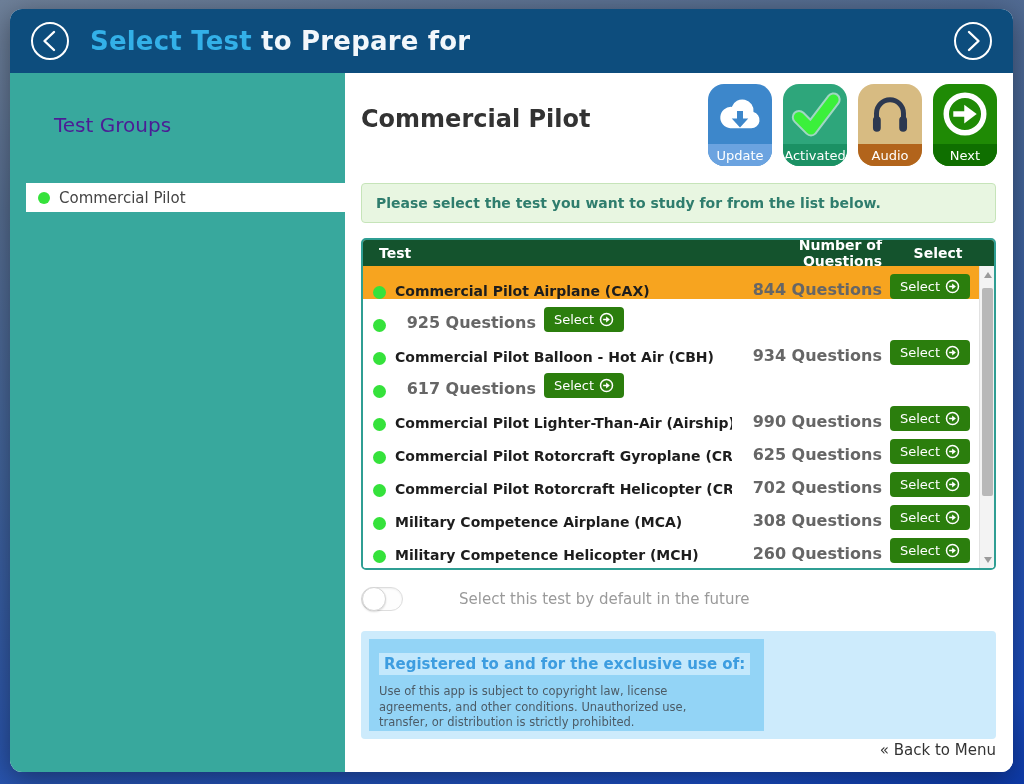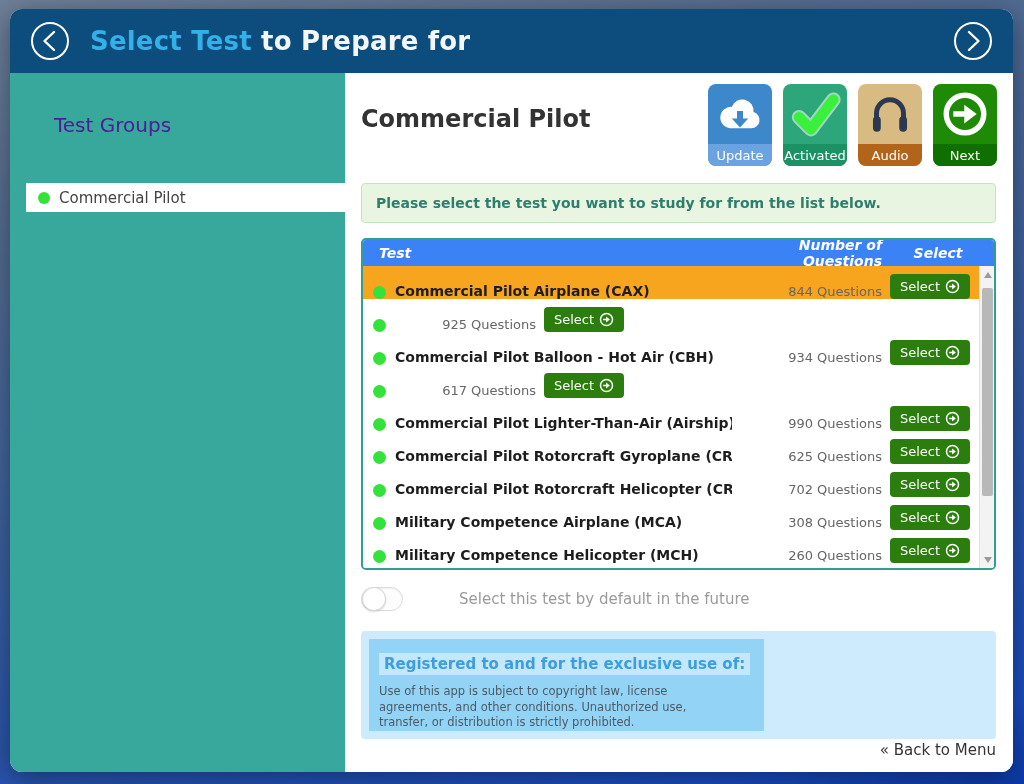--- a/index.html
+++ b/index.html
@@ -31,21 +31,21 @@
     background:#ffffff; display:flex; align-items:center; cursor:pointer;
   }
   .dot { width:12px; height:12px; border-radius:50%; background:#35e23b; flex:0 0 auto; }
   .sidebar-item .dot { margin-left:12px; }
   .sidebar-item-label { margin-left:9px; font-size:15px; color:#444; }
   .main { flex:1; background:#ffffff; position:relative; }
   
   .page-heading { position:absolute; left:16px; top:32px; font-size:24px; font-weight:bold; color:#333; }
   .toolbar { position:absolute; top:11px; right:16px; display:flex; gap:11px; }
   .tool-btn {
-    width:64px; height:82px; border-radius:8px; overflow:hidden; cursor:pointer;
+    width:64px; height:82px; border-radius:16px; overflow:hidden; cursor:pointer;
     display:flex; flex-direction:column; border:none; padding:0;
   }
   .tool-icon { flex:1; display:flex; align-items:center; justify-content:center; }
   .tool-label { height:22px; display:flex; align-items:center; justify-content:center;
     color:#fff; font-size:13px; font-family:"DejaVu Sans", sans-serif; }
   .tb-update { background:#3d87cb; } .tb-update .tool-label { background:#6ba3e0; }
   .tb-activated { background:#2ea67b; } .tb-activated .tool-label { background:#1b9164; }
   .tb-audio { background:#d7bb82; } .tb-audio .tool-label { background:#b2641b; }
   .tb-next { background:#1f8a05; } .tb-next .tool-label { background:#0f6f00; }
   
@@ -54,33 +54,33 @@
     background:#e8f6e1; border:1px solid #c6e4b9; border-radius:4px;
     display:flex; align-items:center; padding-left:14px;
     color:#2f7d6d; font-weight:bold; font-size:14px;
   }
   
   .test-table {
     position:absolute; left:16px; right:17px; top:165px; height:332px;
     border:2px solid #2f9e93; border-radius:5px; overflow:hidden; background:#fff;
   }
   .t-head {
-    height:26px; background:#3b82f6; color:#fff; font-weight:bold; font-size:14px;
-    display:flex; align-items:center;font-style:italic;
+    height:26px; background:#14532d; color:#fff; font-weight:bold; font-size:14px;
+    display:flex; align-items:center;
   }
   .th-test { padding-left:16px; flex:1; }
   .th-q { width:150px; text-align:right; }
   .th-select { width:112px; text-align:center; }
   .t-body { position:relative; height:302px; overflow:hidden; }
   .t-row { height:33px; display:flex; align-items:flex-end; background:#fff; }
   .t-row.hl { background:#f7a41f; }
   .t-row .dot { width:13px; height:13px; margin-left:10px; }
   .row-name { margin-left:9px; font-size:14px; font-weight:bold; color:#1d1d1d; flex:1;
     white-space:nowrap; overflow:hidden; }
-  .row-q { width:150px; text-align:right; font-size:13px; font-weight:normal; color:#666; }
+  .row-q { width:150px; text-align:right; font-size:16px; font-weight:bold; color:#666; }
   .row-sel { width:96px; display:flex; justify-content:center; margin-right:16px; }
   .select-btn {
     background:#2b7e0d; border:none; border-radius:4px; color:#fff; font-size:13px;
     font-family:"DejaVu Sans", sans-serif; height:25px; width:80px; cursor:pointer;
     display:flex; align-items:center; justify-content:center; gap:5px;
   }
   
   .scrollbar {
     position:absolute; right:0; top:0; bottom:0; width:15px; background:#f3f3f3;
     border-left:1px solid #e2e2e2;

